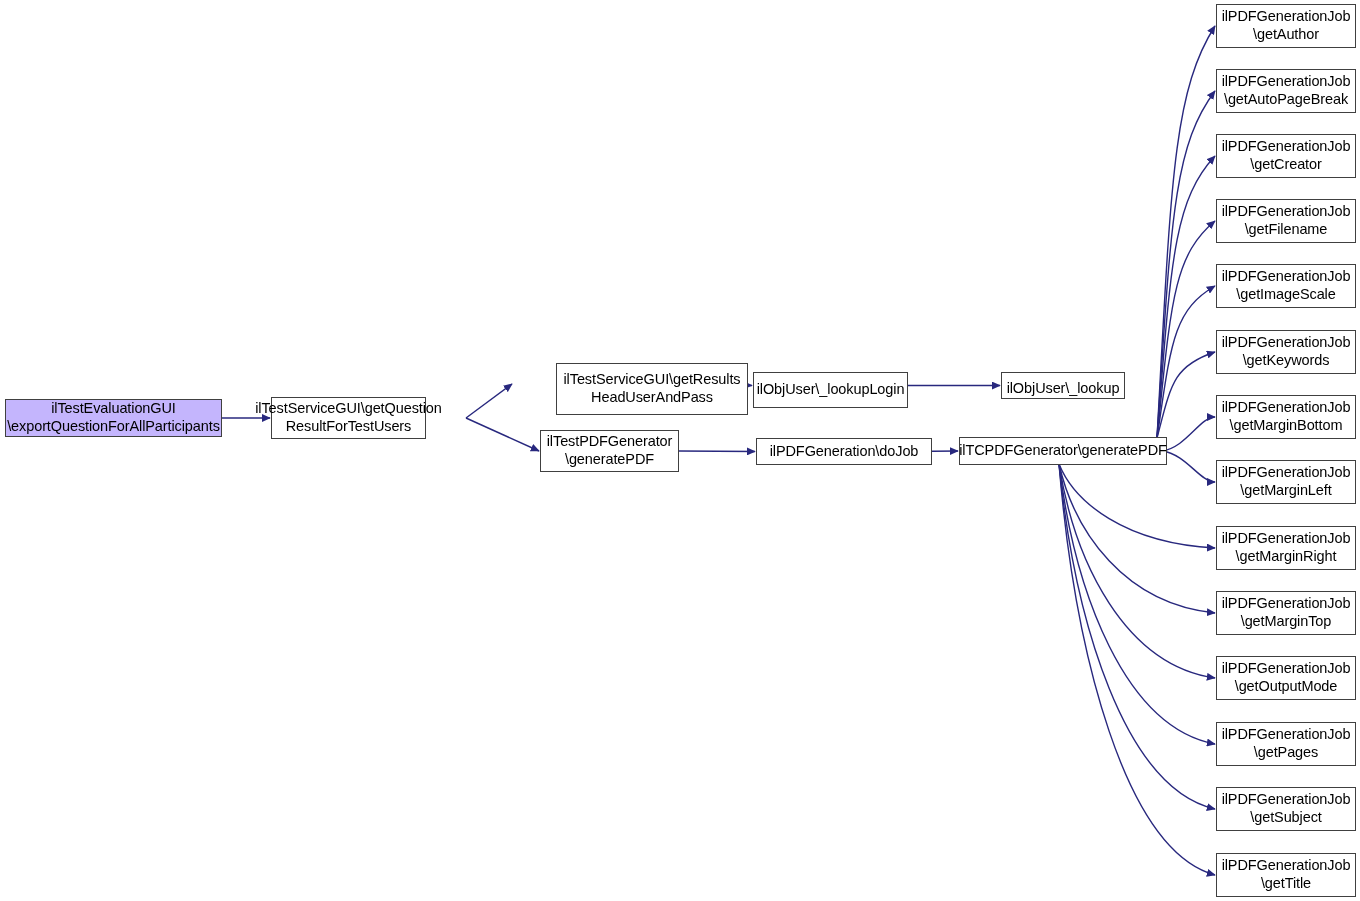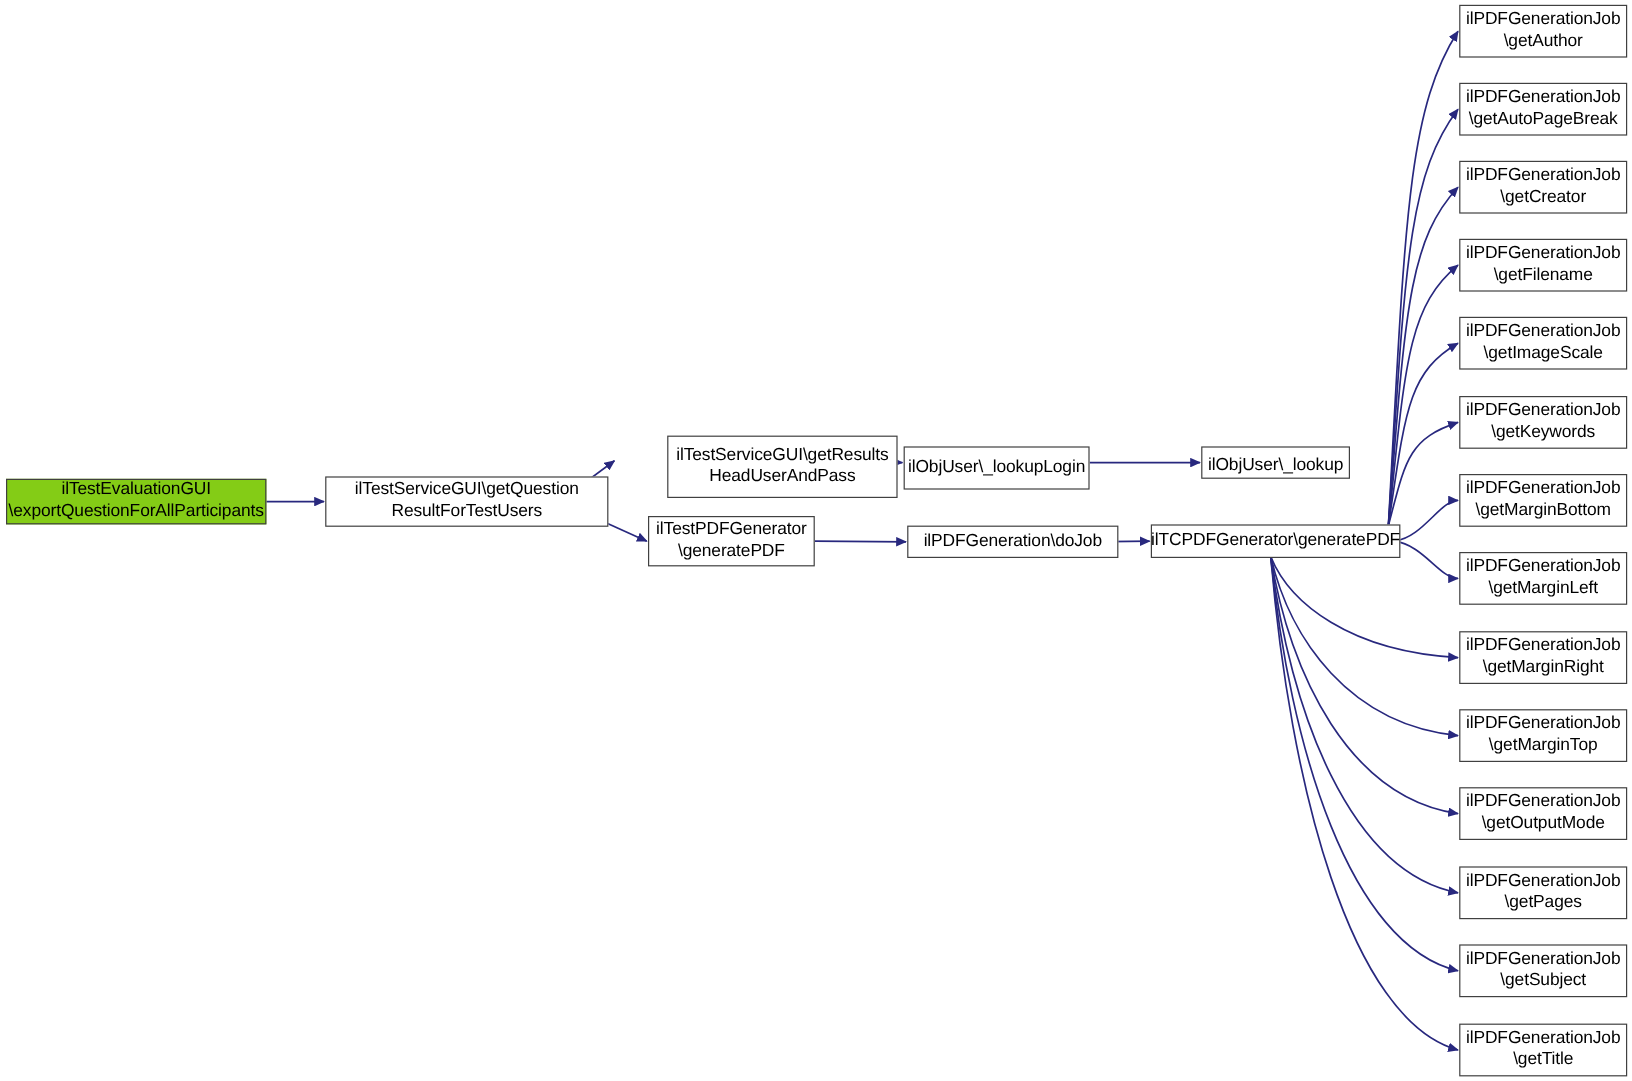--- a/index.html
+++ b/index.html
@@ -34,21 +34,21 @@
     font-size: 14.5px;
     line-height: 1.22;
     display: flex;
     align-items: center;
     justify-content: center;
     text-align: center;
     white-space: pre-line;
     letter-spacing: -0.1px;
   }
   .node.highlight {
-    background: #84cc16;
+    background: #c4b5fd;
   }
   .node .lbl {
     display: block;
     padding: 0 16px;
     white-space: pre-line;
   }
 </style>
 </head>
 <body>
 
@@ -77,21 +77,21 @@
       <path d="M1059,464 C1074.7,502.64 1124.94,542.96 1215,548" fill="none" stroke="#28287e" stroke-width="1.4" marker-end="url(#ah)"></path>
       <path d="M1059,464 C1074.7,532.54 1124.94,604.06 1215,613" fill="none" stroke="#28287e" stroke-width="1.4" marker-end="url(#ah)"></path>
       <path d="M1059,464 C1074.7,562.44 1124.94,665.16 1215,678" fill="none" stroke="#28287e" stroke-width="1.4" marker-end="url(#ah)"></path>
       <path d="M1059,464 C1074.7,592.8 1124.94,727.2 1215,744" fill="none" stroke="#28287e" stroke-width="1.4" marker-end="url(#ah)"></path>
       <path d="M1059,464 C1074.7,622.7 1124.94,788.3 1215,809" fill="none" stroke="#28287e" stroke-width="1.4" marker-end="url(#ah)"></path>
       <path d="M1059,464 C1074.7,653.06 1124.94,850.34 1215,875" fill="none" stroke="#28287e" stroke-width="1.4" marker-end="url(#ah)"></path>
     </svg>
   <div id="node-layer">
       <div class="node highlight" style="left: 5px; top: 399px; width: 217px; height: 38px;"><span class="lbl">ilTestEvaluationGUI
 \exportQuestionForAllParticipants</span></div>
-      <div class="node" style="left: 271px; top: 397px; width: 236px; height: 42px;"><span class="lbl">ilTestServiceGUI\getQuestion
+      <div class="node" style="left: 271px; top: 397px; width: 155px; height: 42px;"><span class="lbl">ilTestServiceGUI\getQuestion
 ResultForTestUsers</span></div>
       <div class="node" style="left: 513px; top: 363px; width: 192px; height: 52px; margin-left: 43px;"><span class="lbl">ilTestServiceGUI\getResults
 HeadUserAndPass</span></div>
       <div class="node" style="left: 540px; top: 430px; width: 139px; height: 42px;"><span class="lbl">ilTestPDFGenerator
 \generatePDF</span></div>
       <div class="node" style="left: 753px; top: 372px; width: 155px; height: 36px;"><span class="lbl">ilObjUser\_lookupLogin</span></div>
       <div class="node" style="left: 1001px; top: 372px; width: 124px; height: 27px; align-items: flex-end;"><span class="lbl">ilObjUser\_lookup</span></div>
       <div class="node" style="left: 756px; top: 438px; width: 176px; height: 27px;"><span class="lbl">ilPDFGeneration\doJob</span></div>
       <div class="node" style="left: 959px; top: 437px; width: 208px; height: 28px;"><span class="lbl">ilTCPDFGenerator\generatePDF</span></div>
       <div class="node" style="left: 1216px; top: 4px; width: 140px; height: 44px;"><span class="lbl">ilPDFGenerationJob

